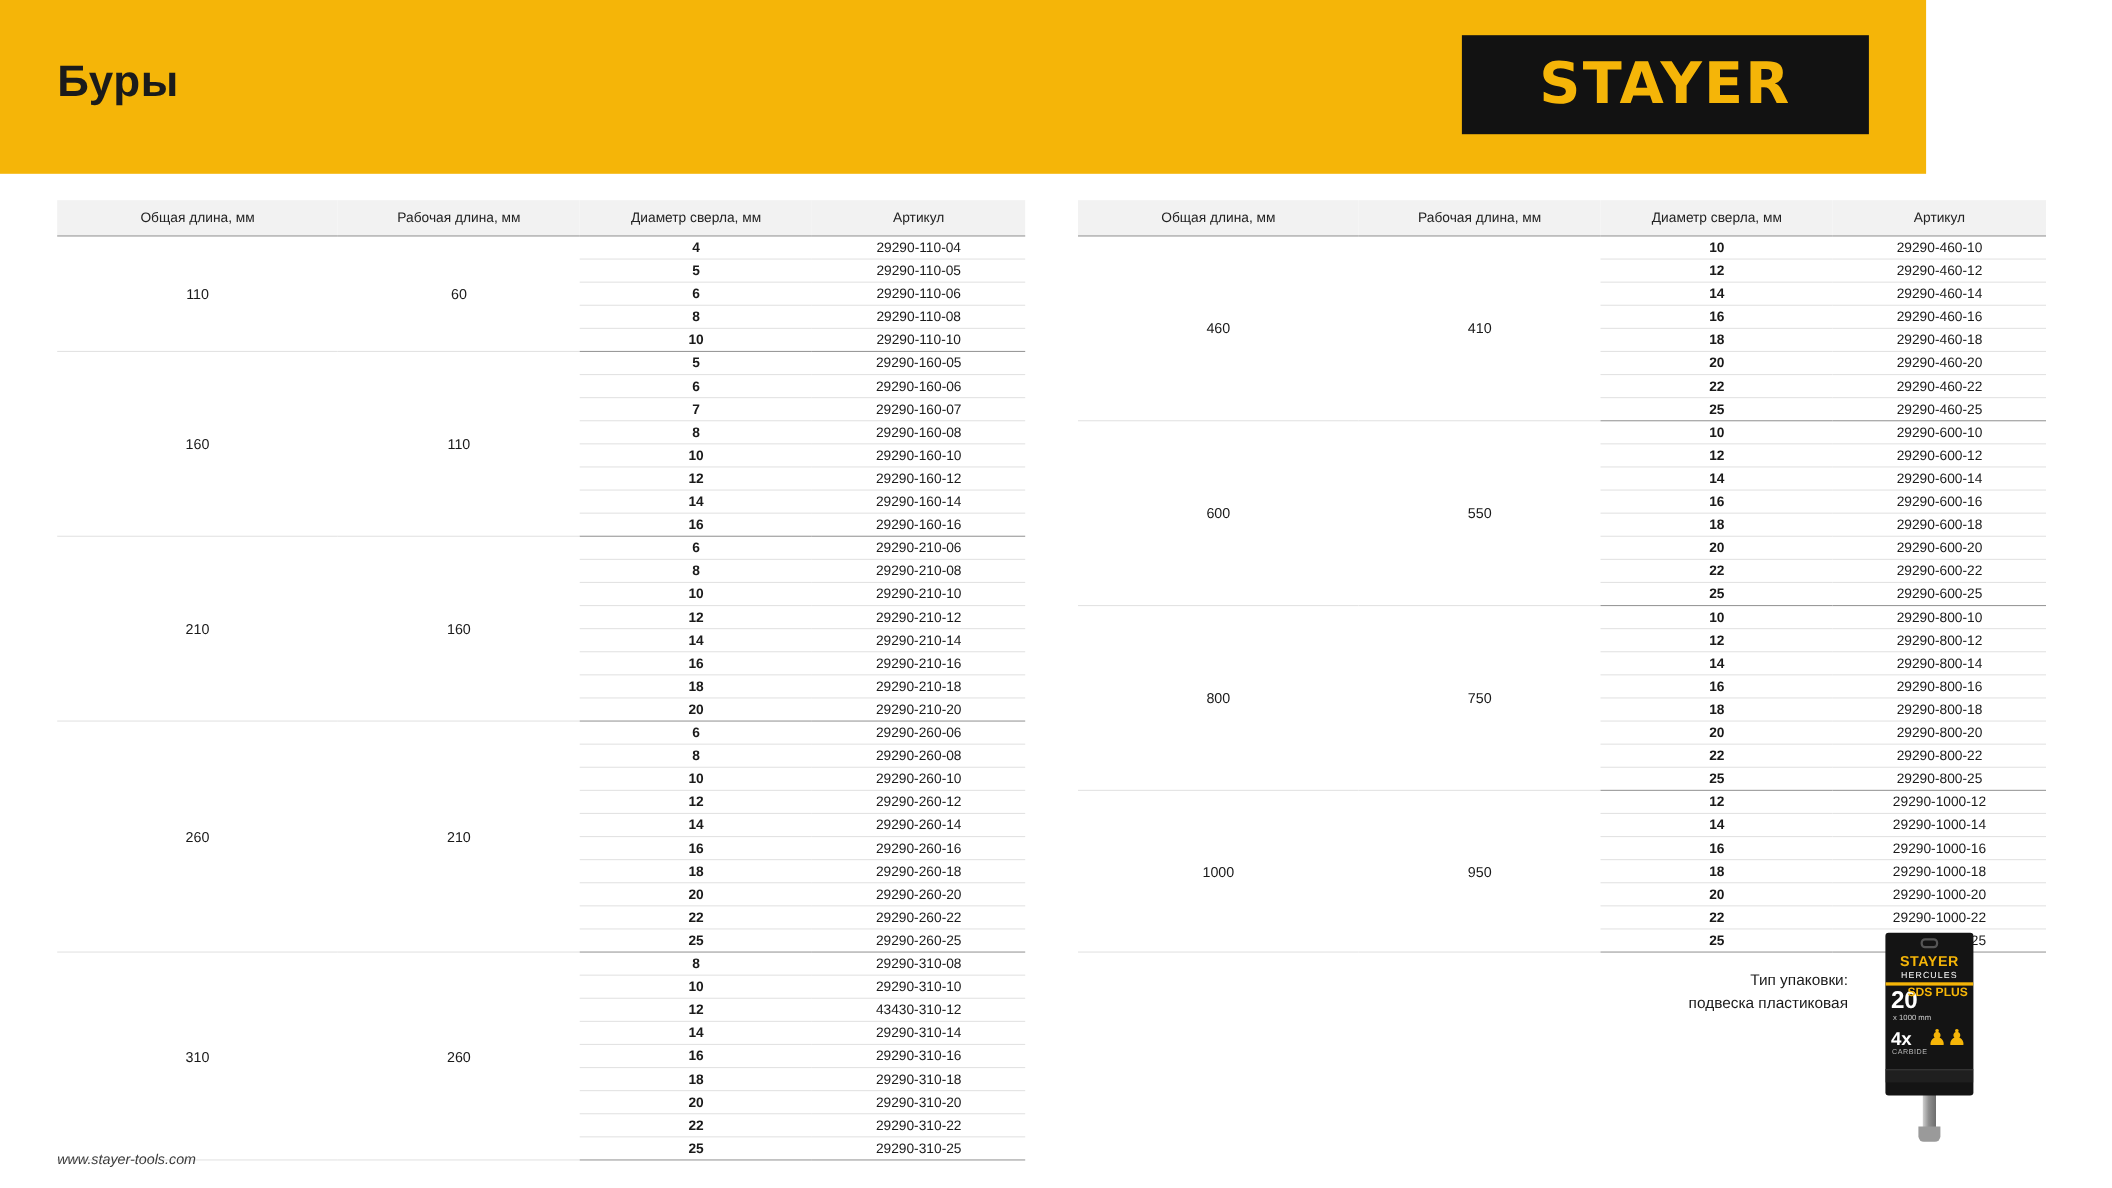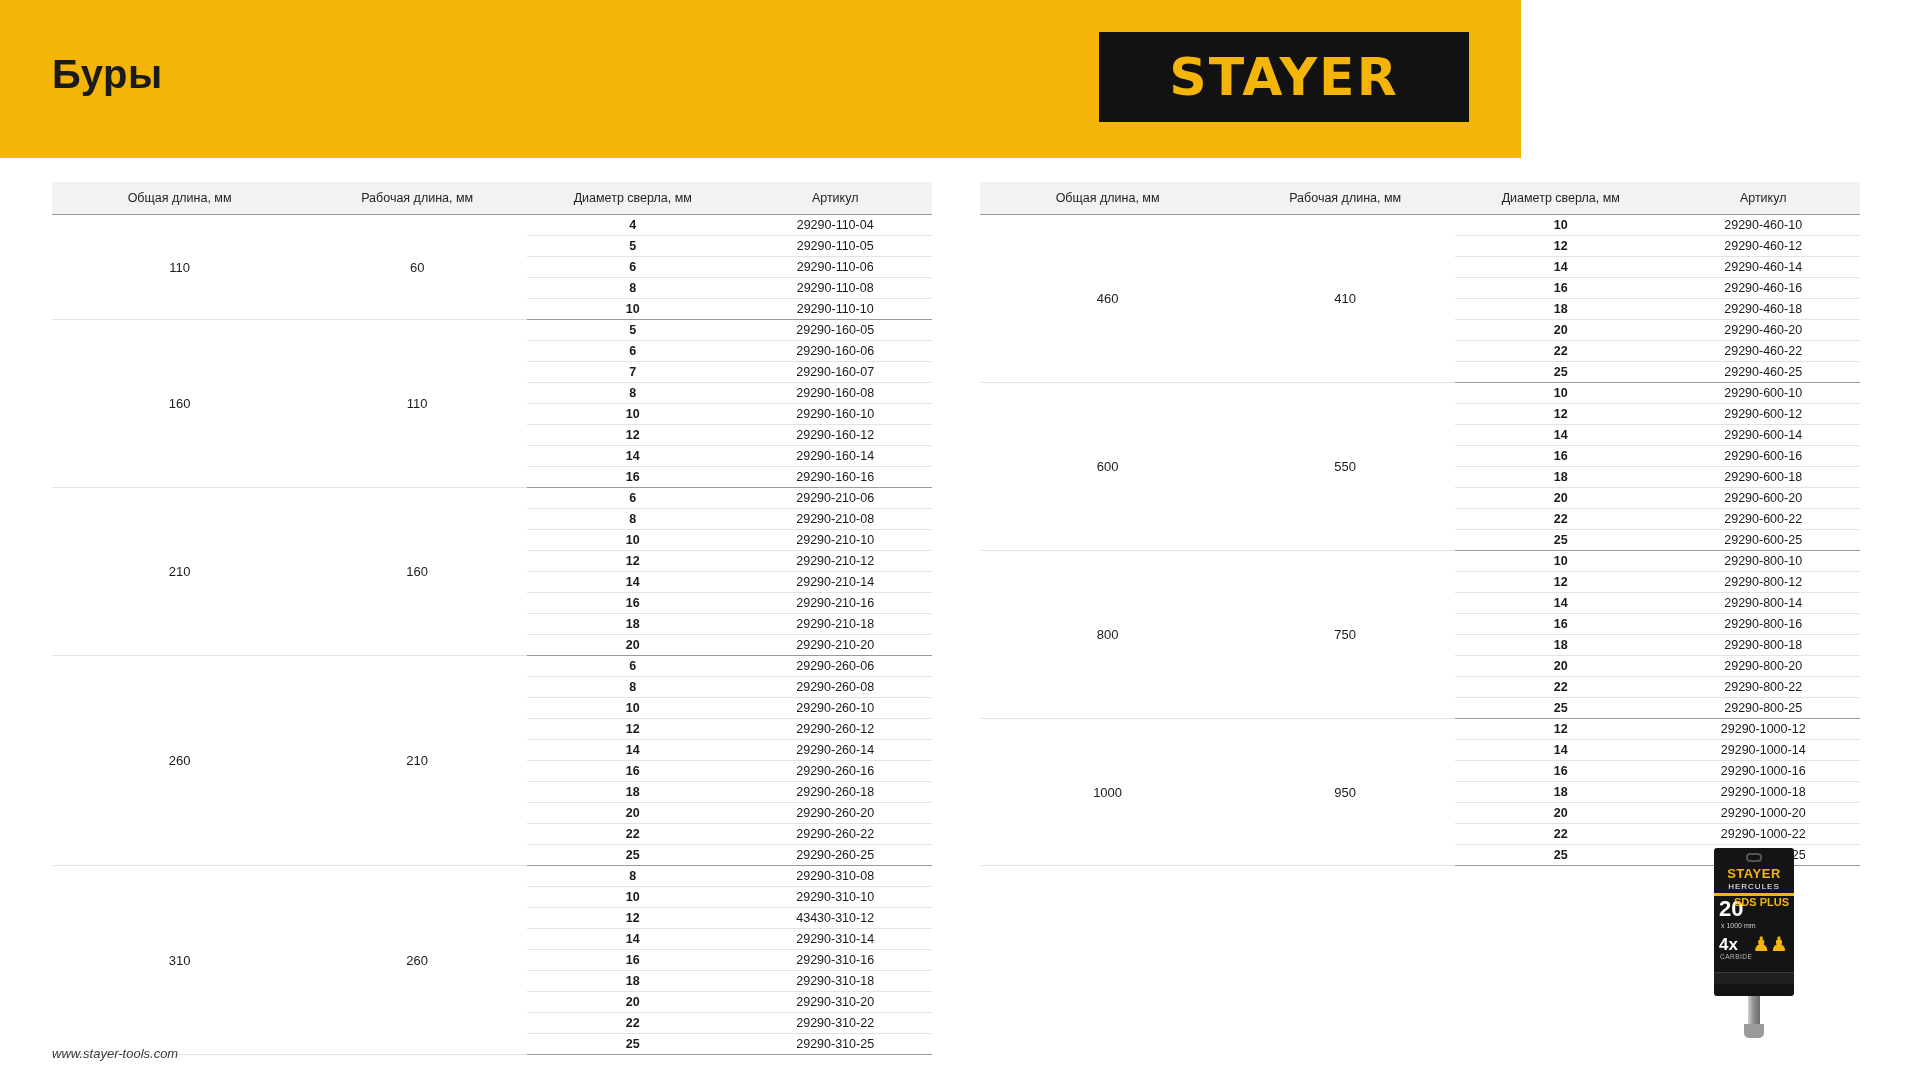--- a/index.html
+++ b/index.html
@@ -8,21 +8,21 @@
     width: 1920px; height: 1080px;
     background: #ffffff;
     font-family: "Liberation Sans", sans-serif;
     overflow: hidden;
   }
   .page { position: relative; width: 1920px; height: 1080px; background:#fff; }
 
   
   .header {
     position: absolute; top: 0; left: 0;
-    width: 1521px; height: 158px;
+    width: 1751px; height: 158px;
     background: #F5B508;
   }
   .header-title {
     position: absolute;
     left: 52px; top: 52px;
     font-size: 40px; font-weight: bold;
     color: #1b1b1b;
     letter-spacing: 0.5px;
   }
   .logo-box {
@@ -540,20 +540,24 @@
             <tr class="group-end last-row">
               <td class="dia">25</td>
               <td class="art">29290-1000-25</td>
             </tr>
           </tbody>
       </table>
     </div>
 
   </div>
 
+  <div class="pack-note">
+    <div>Тип упаковки:</div>
+    <div>подвеска пластиковая</div>
+  </div>
 
   <div class="pack-img">
     <div class="pack-drill"></div>
     <div class="pack-drill-tip"></div>
     <div class="pack-card">
       <div class="pack-hole"></div>
       <div class="pack-brand">STAYER</div>
       <div class="pack-sub">HERCULES</div>
       <div class="pack-yellowbar"></div>
       <div class="pack-size">20</div>

